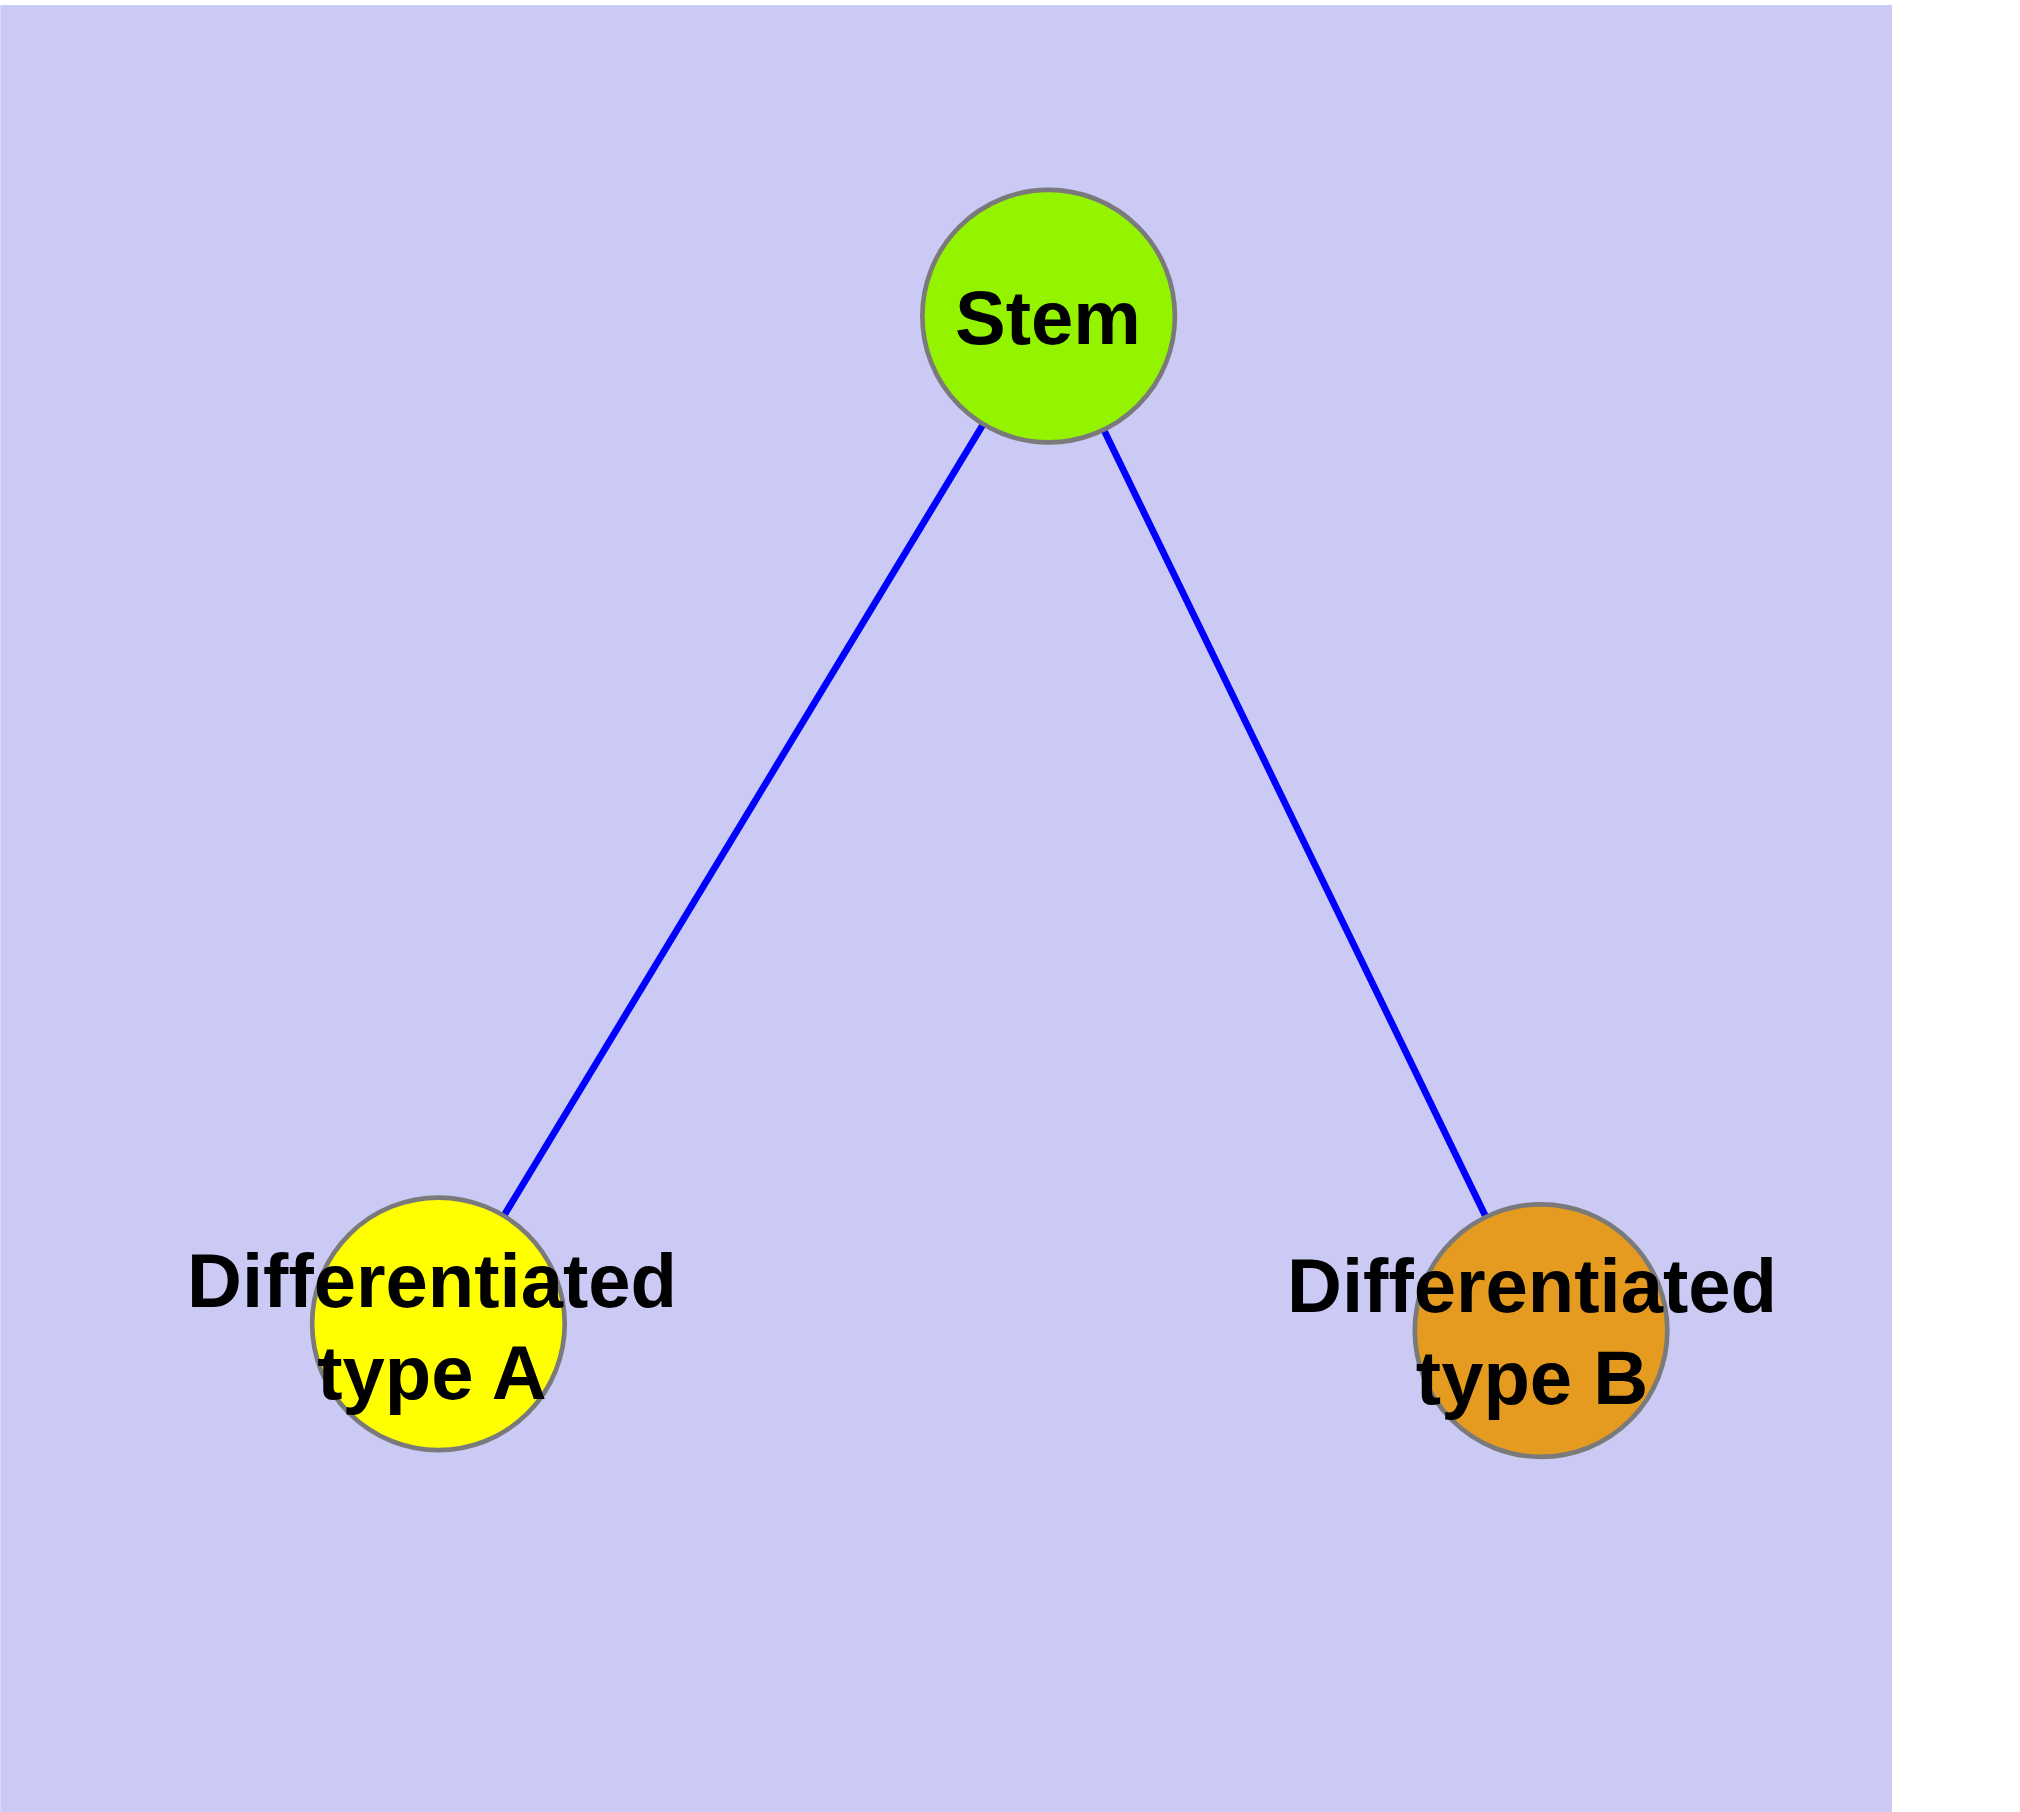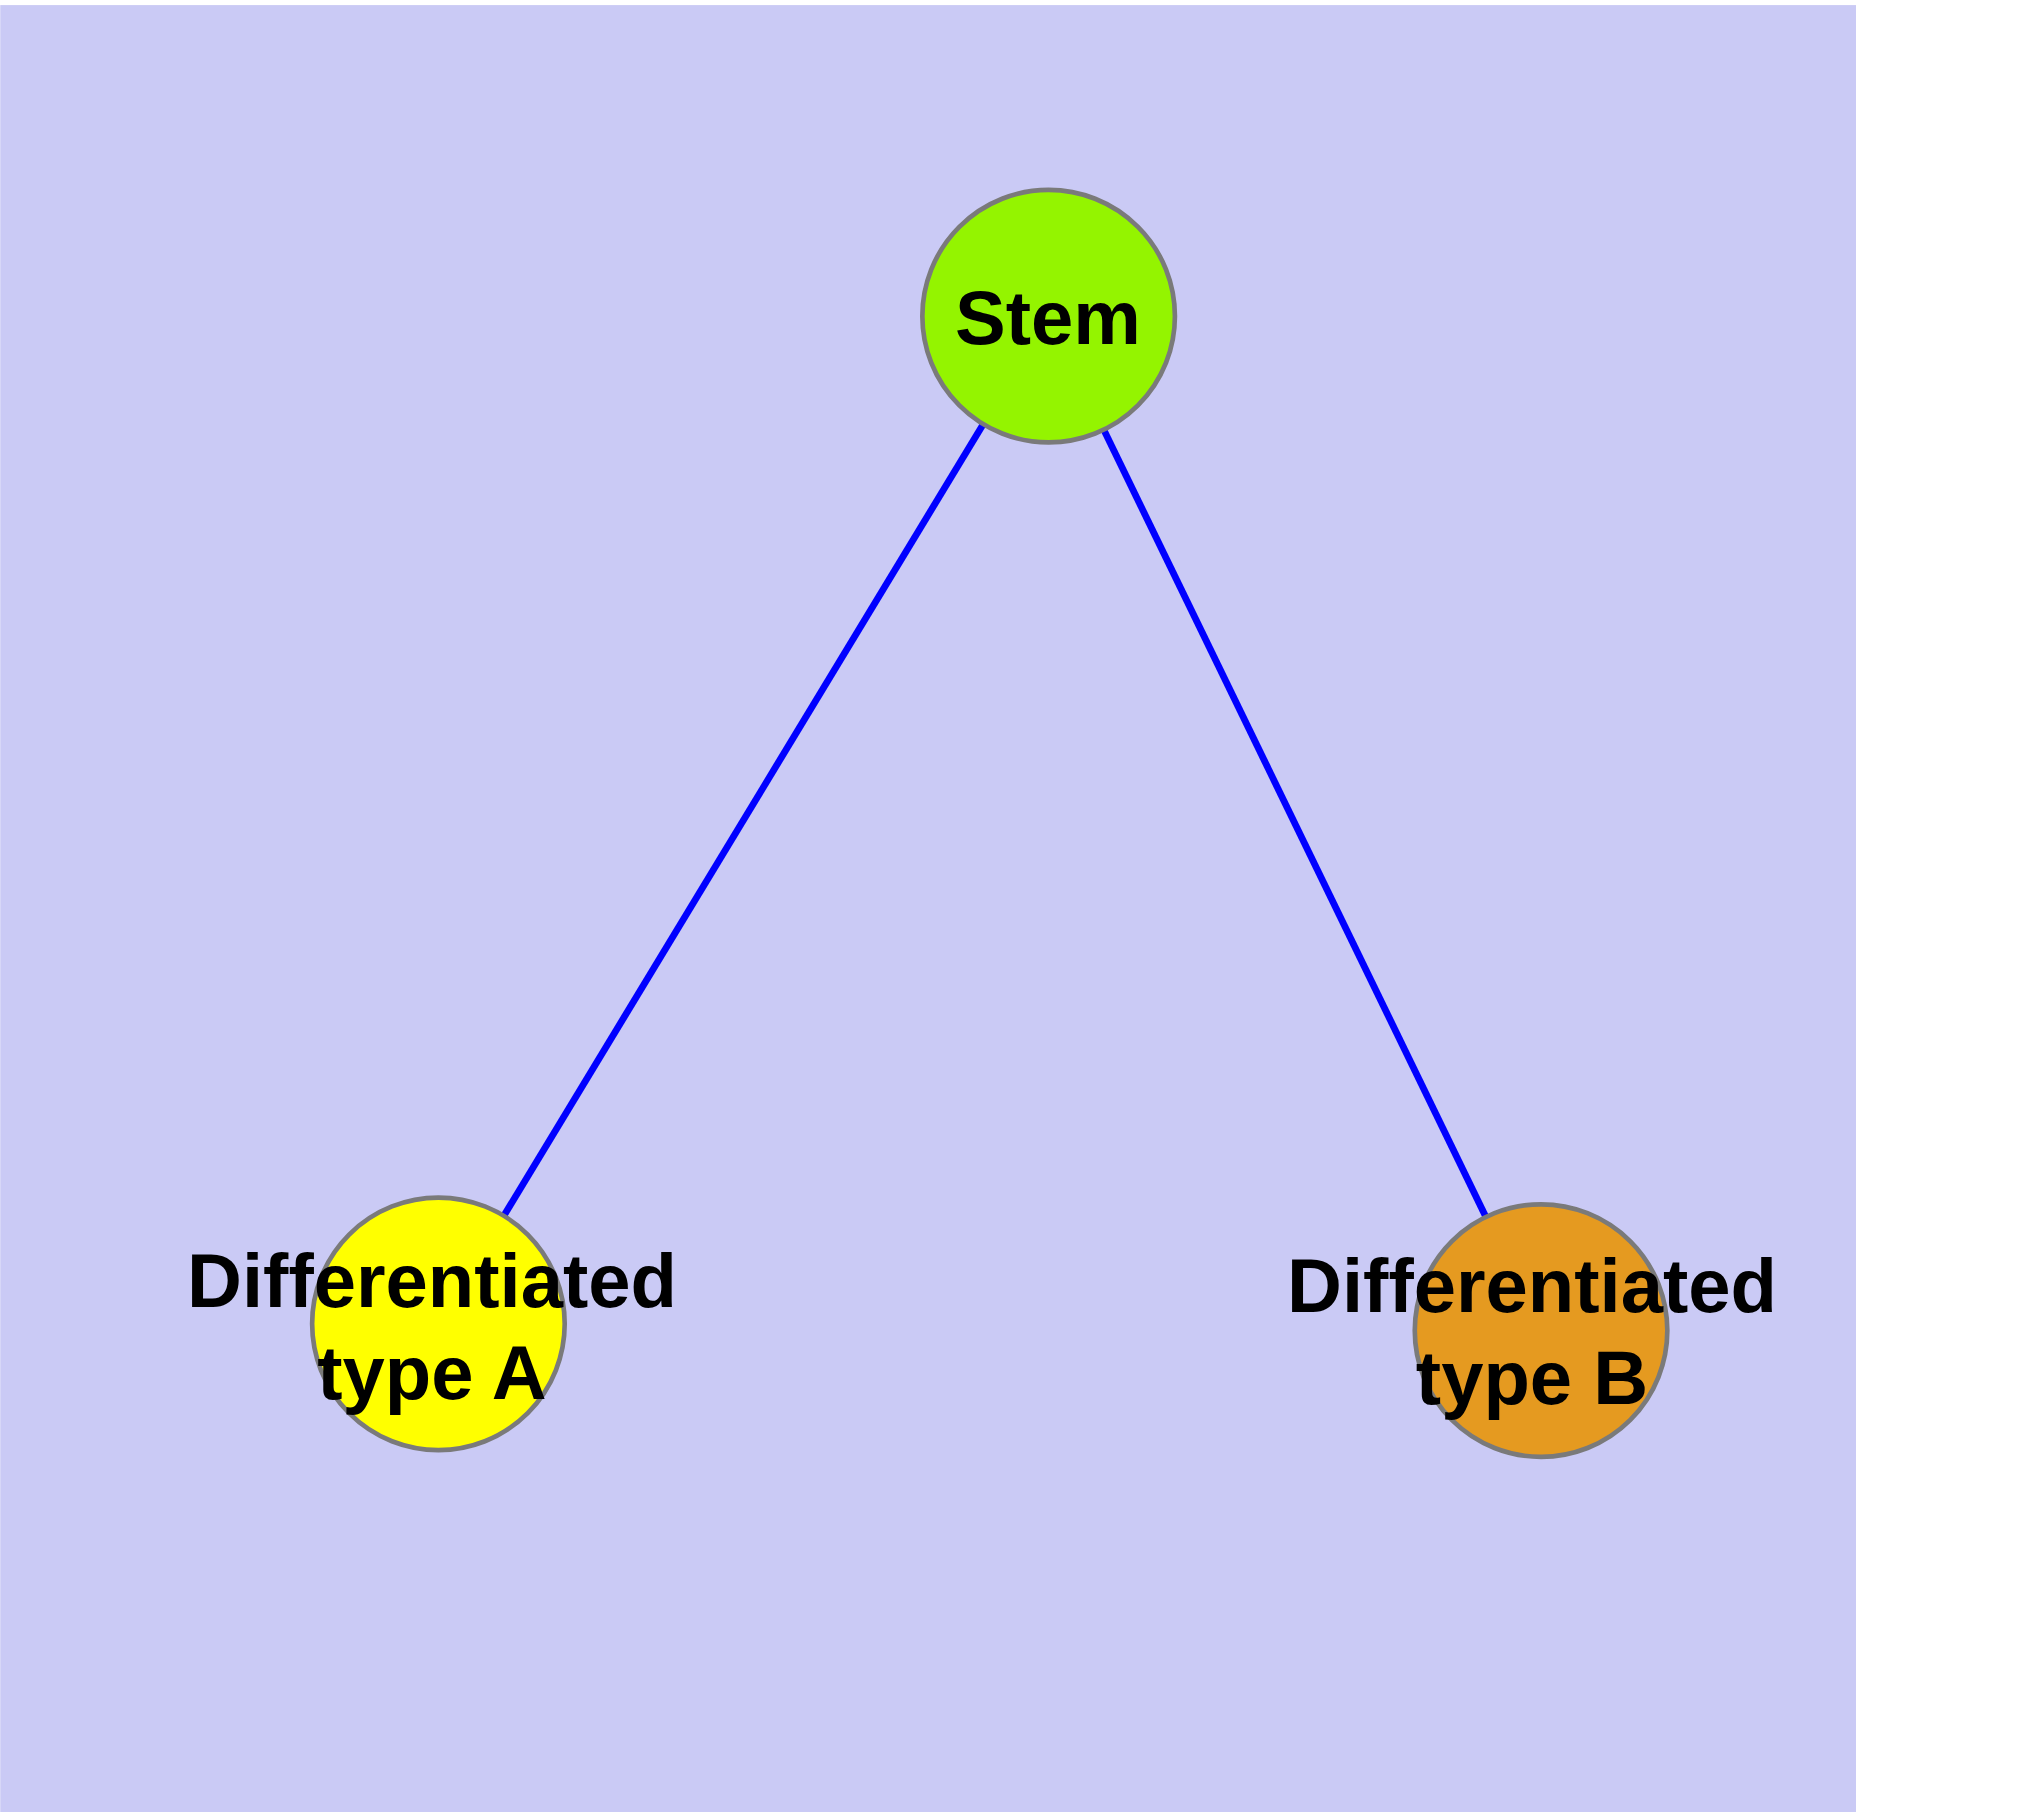--- a/index.html
+++ b/index.html
@@ -7,20 +7,21 @@
     padding: 0;
     background: #ffffff;
   }
   .stage {
     position: relative;
     width: 1856px;
     height: 1812px;
     background: #ffffff;
     overflow: hidden;
     font-family: "Liberation Sans", sans-serif;
+    padding-left: 36px;
   }
   .graph-svg {
     position: absolute;
     left: 0;
     top: 0;
     width: 2021px;
     height: 1812px;
     display: block;
   }
   .edge {

